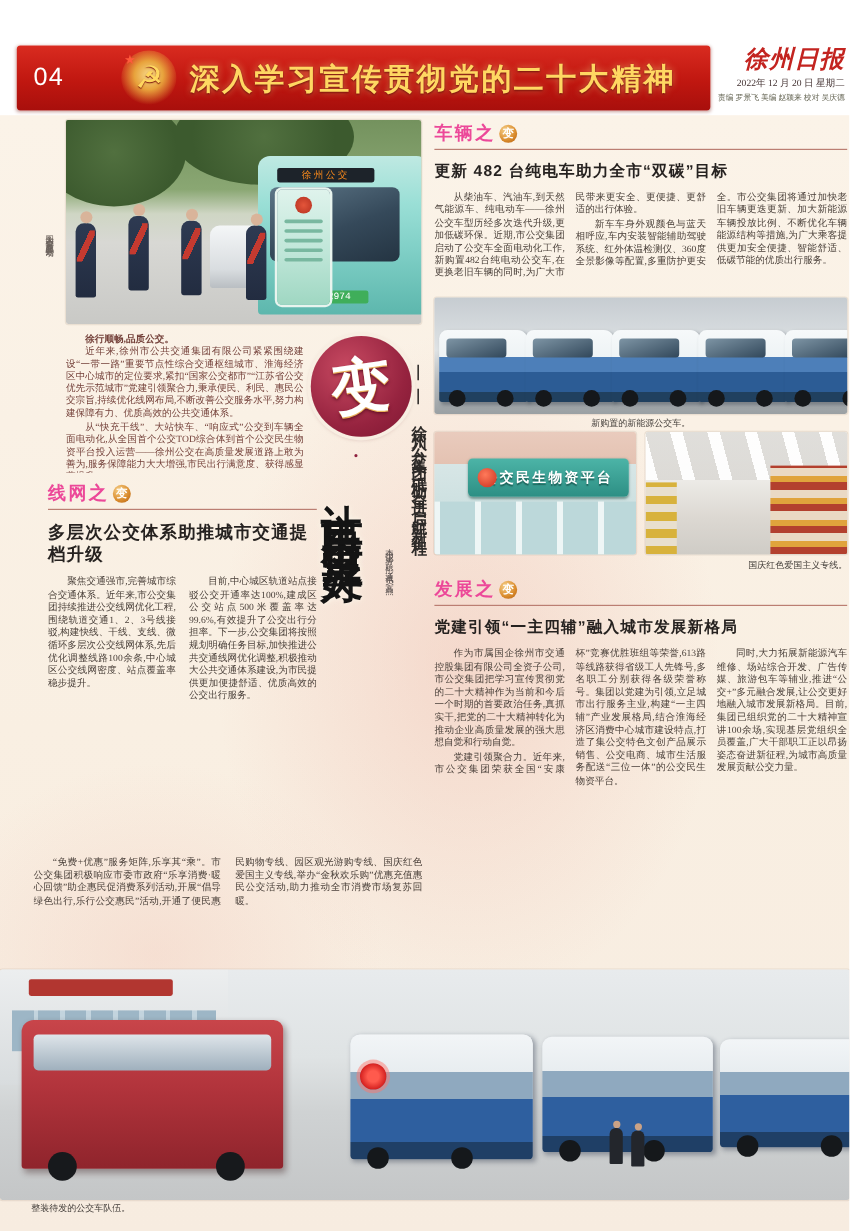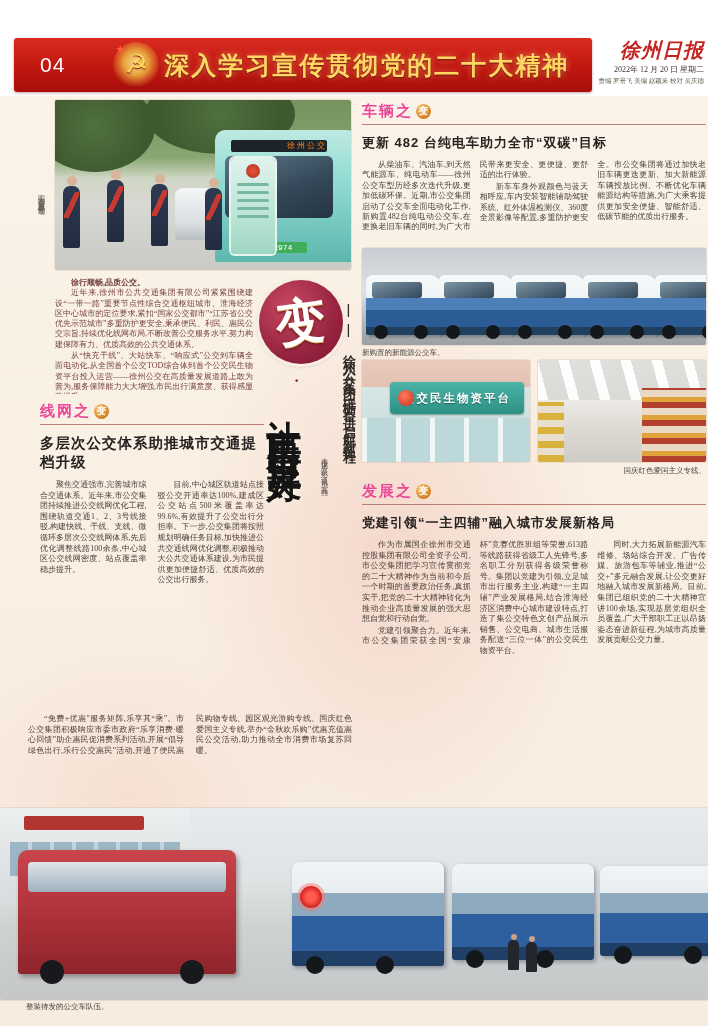--- a/index.html
+++ b/index.html
@@ -10,21 +10,21 @@
   .paper::before{content:"";position:absolute;left:180px;top:180px;width:420px;height:560px;
          background:radial-gradient(closest-side,rgba(236,178,165,.38),rgba(236,178,165,0));}
   .paper::after{content:"";position:absolute;left:-60px;top:540px;width:380px;height:320px;
          background:radial-gradient(closest-side,rgba(240,190,176,.30),rgba(240,190,176,0));}
 
   
   .banner{position:absolute;left:14px;top:38px;width:578px;height:54px;border-radius:3px;
           background:linear-gradient(180deg,#d92b20 0%,#c01710 55%,#a80f0c 100%);
           display:flex;align-items:center;box-shadow:0 1px 3px rgba(120,20,10,.4);}
   .page-num{color:#fff;font-size:21px;font-family:"Liberation Sans",sans-serif;
-            margin-left:26px;letter-spacing:1px;text-align:center;}
+            margin-left:14px;letter-spacing:1px;text-align:center;}
   .emblem{width:46px;height:46px;border-radius:50%;margin-left:48px;flex:none;
           background:radial-gradient(circle at 50% 45%,#f7d98a 0%,#e8a33c 35%,rgba(200,30,20,.0) 72%);
           display:flex;align-items:center;justify-content:center;position:relative;}
   .emblem .glyph{color:#ffd75e;font-size:26px;line-height:1;text-shadow:0 1px 1px #7a1208;}
   .emblem .star{position:absolute;left:2px;top:1px;color:#ff5a3c;font-size:11px;}
   .banner-title{flex:1;text-align:center;font-family:"Liberation Sans",sans-serif;
           font-weight:900;font-size:25px;letter-spacing:2px;color:#ffd762;
           text-shadow:0 1px 2px #6d0d06,0 0 6px rgba(255,230,150,.55);padding-right:18px;}
   .masthead{position:absolute;left:596px;top:40px;width:108px;height:54px;text-align:right;}
   .paper-name{font-family:"Liberation Serif",serif;font-weight:bold;font-style:italic;
@@ -73,22 +73,22 @@
   .cap{position:absolute;font-size:7.5px;color:#45403c;}
 
   
   .ph1{left:55px;top:100px;width:296px;height:170px;
        background:linear-gradient(180deg,#74925e 0%,#8aa773 34%,#cfd6c4 46%,#d8d8d4 60%,#c9c9c6 100%);}
   .ph1 .tree{position:absolute;border-radius:50%;background:radial-gradient(circle,#51703f,#3c5a2e 70%);}
   .ph1 .van{position:absolute;left:120px;top:88px;width:86px;height:52px;border-radius:8px 10px 2px 2px;
        background:linear-gradient(180deg,#f4f6f7,#d9dde0 70%,#b9bec2);}
   .ph1 .bus{position:absolute;right:-6px;top:30px;width:142px;height:132px;border-radius:10px 10px 3px 3px;
        background:linear-gradient(180deg,#bfe9e2 0%,#9adfd6 30%,#7fcfc6 60%,#5db7ad 100%);}
-  .ph1 .bus .led{position:absolute;left:16px;top:10px;width:96px;height:12px;background:#1d232a;
-       border-radius:2px;color:#ff8c1a;font-size:8px;line-height:12px;text-align:right;letter-spacing:2px;}
+  .ph1 .bus .led{position:absolute;left:16px;top:10px;width:81px;height:12px;background:#1d232a;
+       border-radius:2px;color:#ff8c1a;font-size:8px;line-height:12px;text-align:center;letter-spacing:2px;}
   .ph1 .bus .shield{position:absolute;left:10px;top:26px;width:108px;height:62px;border-radius:6px;
        background:linear-gradient(160deg,#5d7687 0%,#35495a 55%,#243442 100%);}
   .ph1 .bus .plate{position:absolute;left:34px;top:112px;width:58px;height:11px;border-radius:2px;
        background:linear-gradient(90deg,#f2d44c 18%,#3fae5a 18%);color:#fff;font-size:8px;
        line-height:11px;text-align:center;font-family:"Liberation Mono",monospace;}
   .ph1 .board{position:absolute;left:176px;top:58px;width:44px;height:96px;border-radius:4px;
        background:linear-gradient(180deg,#dff3ec,#bfe6d8 55%,#9fd7c2);box-shadow:0 0 0 2px #e8f4ee;}
   .ph1 .board i{display:block;height:3px;margin:5px 6px 0 6px;background:#79b8a0;border-radius:2px;}
   .ph1 .board .logo{width:14px;height:14px;border-radius:50%;margin:6px auto 0;
        background:radial-gradient(circle,#e4553a,#b33020);}
@@ -154,21 +154,21 @@
        background:linear-gradient(180deg,#f2f5f7 0%,#e8edf0 30%,#8fa9bf 30% 52%,#2e5f9f 52% 86%,#1f3f66 86%);
        box-shadow:2px 2px 4px rgba(40,50,70,.4);}
   .bbus::after{content:"";position:absolute;left:14px;bottom:-8px;width:18px;height:18px;border-radius:50%;
        background:#15181b;box-shadow:70px 0 0 #15181b;}
   .flower{position:absolute;width:22px;height:22px;border-radius:50%;
        background:radial-gradient(circle,#ff5a4d 30%,#d4201f 70%);box-shadow:0 0 0 3px rgba(255,120,110,.5);}
   .fig{position:absolute;width:11px;height:30px;border-radius:5px 5px 1px 1px;background:#23262c;}
   .fig::before{content:"";position:absolute;left:2.5px;top:-6px;width:6px;height:6px;border-radius:50%;background:#caa286;}
 
   .bottom-cap{left:26px;top:1002px;font-size:7.5px;color:#3f3a36;}
-  .fleet-cap{left:362px;top:348px;width:344px;text-align:left;}
+  .fleet-cap{left:362px;top:348px;width:344px;text-align:center;}
   .plat-cap{left:362px;top:466px;width:344px;text-align:right;}
 </style>
 </head>
 <body>
 
 <div class="page">
 
   <div class="banner">
     <span class="page-num">04</span>
     <span class="emblem">
@@ -204,21 +204,21 @@
     </div>
     <div class="person" style="left:8px;top:86px"></div>
     <div class="person" style="left:52px;top:80px"></div>
     <div class="person" style="left:96px;top:84px"></div>
     <div class="person" style="left:150px;top:88px"></div>
   </div>
   <div class="vcap">图为市公交开展志愿服务活动。</div>
 
   <div class="lead">
     <div class="slogan">徐行顺畅,品质公交。</div>
-    <div class="para">近年来,徐州市公共交通集团有限公司紧紧围绕建设“一带一路”重要节点性综合交通枢纽城市、淮海经济区中心城市的定位要求,紧扣“国家公交都市”“江苏省公交优先示范城市”多重防护更安全,秉承便民、利民、惠民公交宗旨,持续优化线网布局,不断改善公交服务水平,努力构建保障有力、优质高效的公共交通体系。</div>
+    <div class="para">近年来,徐州市公共交通集团有限公司紧紧围绕建设“一带一路”重要节点性综合交通枢纽城市、淮海经济区中心城市的定位要求,紧扣“国家公交都市”“江苏省公交优先示范城市”党建引领聚合力,秉承便民、利民、惠民公交宗旨,持续优化线网布局,不断改善公交服务水平,努力构建保障有力、优质高效的公共交通体系。</div>
     <div class="para">从“快充干线”、大站快车、“响应式”公交到车辆全面电动化,从全国首个公交TOD综合体到首个公交民生物资平台投入运营——徐州公交在高质量发展道路上敢为善为,服务保障能力大大增强,市民出行满意度、获得感显著提升。</div>
   </div>
 
   <div class="seal">
       <span>变</span>
     </div>
   <div class="title-dot">·</div>
   <div class="vtitle">让市民出行更美好</div>
   <div class="vsub">——徐州公交集团砥砺奋进启航新征程</div>
   <div class="vbyline">本报记者 耿彤  通讯员 高燕</div>

